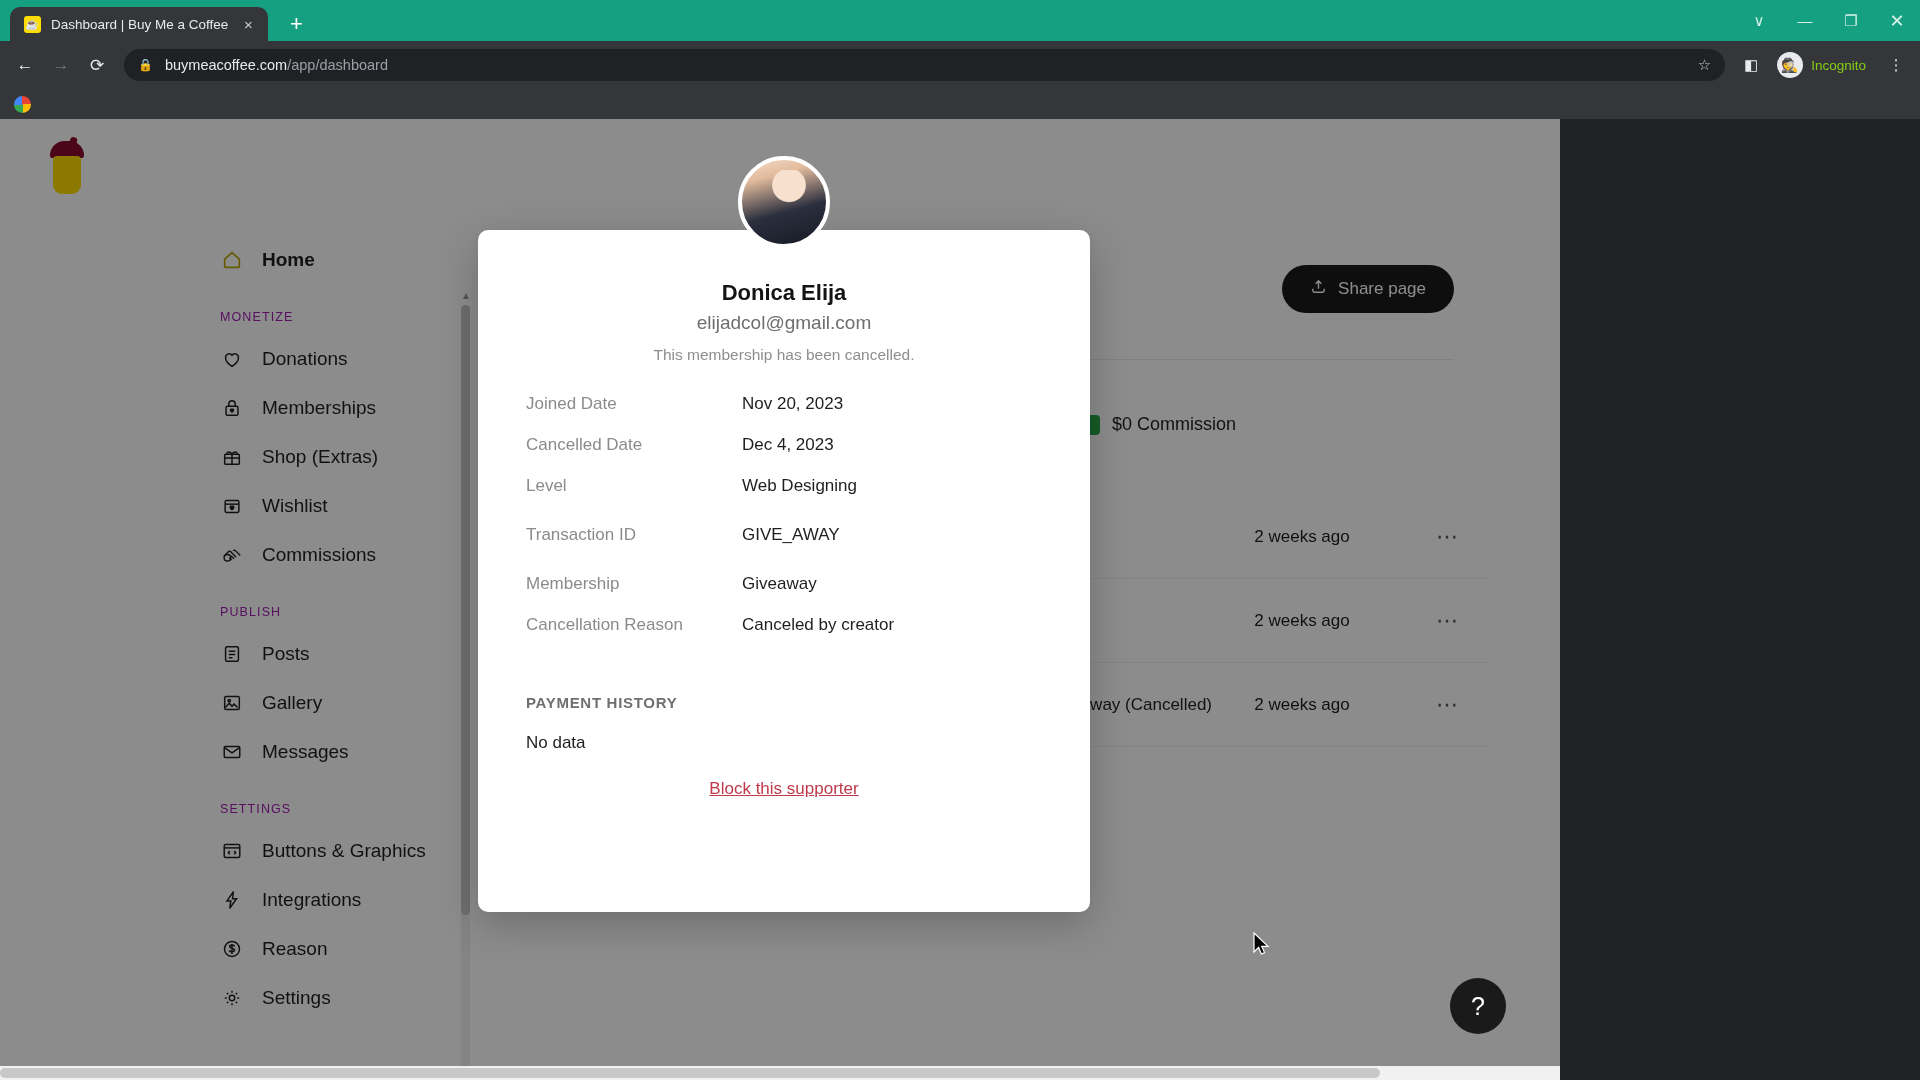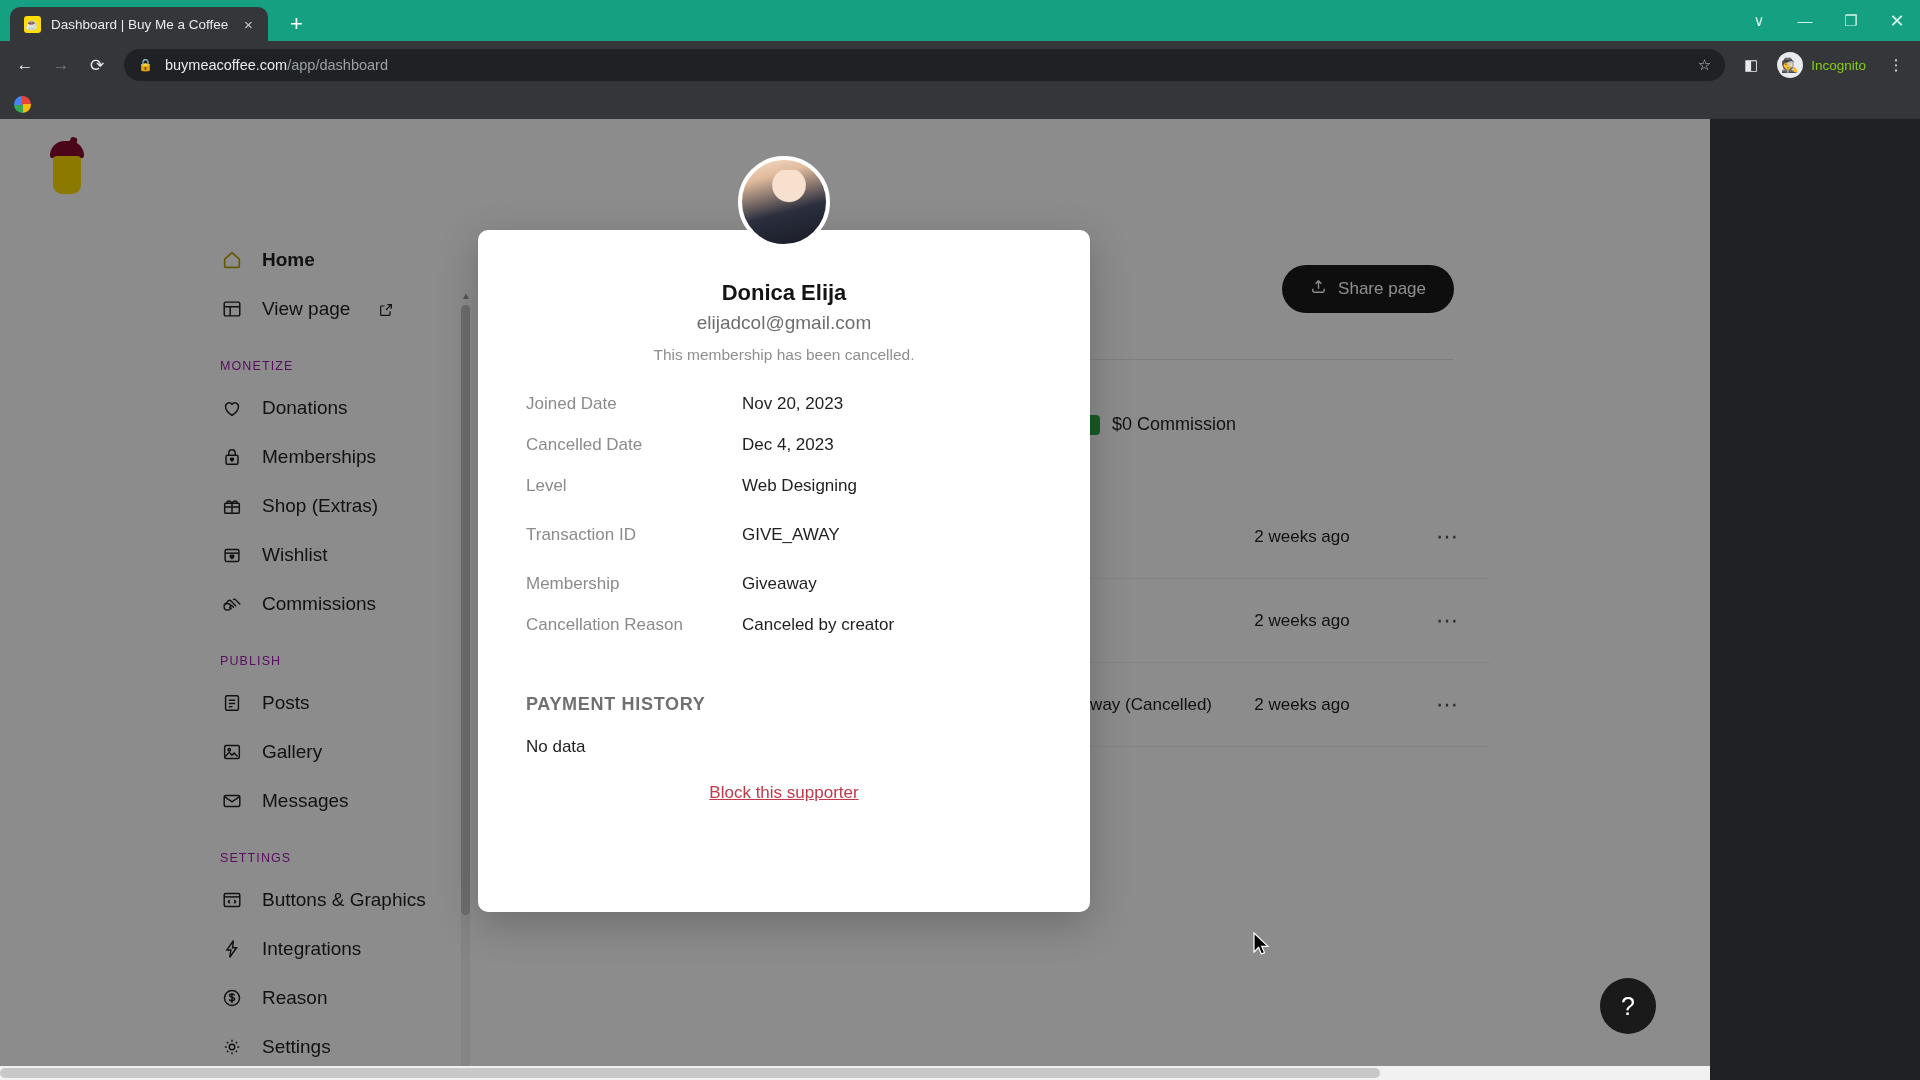--- a/index.html
+++ b/index.html
@@ -76,21 +76,21 @@
     height: 30px; background: #35363a; display:flex; align-items:center; padding: 0 14px;
   }
   .bm-g {
     width: 17px; height: 17px; border-radius: 50%;
     background: conic-gradient(#ea4335 0 25%, #fbbc05 25% 50%, #34a853 50% 75%, #4285f4 75% 100%);
     display:flex;align-items:center;justify-content:center; font-size:10px; color:#fff;
   }
 
   
   .viewport {
-    position: absolute; left: 0; top: 119px; width: 1710px; height: 961px;
+    position: absolute; left: 0; top: 119px; width: 1560px; height: 961px;
     background: #ffffff; overflow: hidden;
   }
   .dim { position: absolute; inset: 0; background: rgba(0,0,0,0.45); z-index: 50; }
 
   
   .site-header {
     position: absolute; left: 0; top: 0; width: 1920px; height: 98px;
     display: flex; align-items: center; justify-content: space-between;
     padding: 0 36px 0 44px; background: #fff;
   }
@@ -232,21 +232,21 @@
   .m-email { text-align: center; font-size: 19px; color: #6e6e6e; margin-top: 6px; }
   .m-note { text-align: center; font-size: 15.5px; color: #8e8e8e; margin-top: 12px; }
 
   .detail-table { margin-top: 30px; }
   .detail-row { display: flex; align-items: baseline; height: 41px; }
   .d-key { width: 216px; font-size: 17px; color: #8b8b8b; }
   .d-val { font-size: 17px; color: #1f1f1f; }
   .detail-row.gap-top { margin-top: 8px; }
 
   .ph-title {
-    margin-top: 38px; font-size: 18px; letter-spacing: .7px;
+    margin-top: 38px; font-size: 15px; letter-spacing: .7px;
     color: #707070; font-weight: 600;
   }
   .ph-nodata { margin-top: 22px; font-size: 17px; color: #1f1f1f; }
   .block-link {
     display: block; text-align: center; margin-top: 26px;
     font-size: 17px; color: #c0394b; text-decoration: underline;
   }
 
   .cursor {
     position:absolute; left: 1253px; top: 813px; z-index: 90;
@@ -317,34 +317,20 @@
 
       <div class="nav-item active">
         <span class="nav-ico">
           <svg viewBox="0 0 24 24" fill="none" stroke="#b8a400" stroke-width="1.8">
               <path d="M4 11 12 4l8 7v8a1 1 0 0 1-1 1H5a1 1 0 0 1-1-1z"></path>
             </svg>
         </span>
         <span class="label">Home</span>
       </div>
 
-      <div class="nav-item">
-        <span class="nav-ico">
-          <svg viewBox="0 0 24 24" fill="none" stroke="#1f1f1f" stroke-width="1.6">
-              <rect x="3.5" y="4.5" width="17" height="15" rx="1.6"></rect>
-              <path d="M3.5 9.5h17M10 9.5v10"></path>
-            </svg>
-        </span>
-        <span class="label">View page</span>
-        <span class="ext-ico">
-          <svg viewBox="0 0 24 24" fill="none" stroke="#1f1f1f" stroke-width="1.8">
-              <path d="M14 4h6v6M20 4l-8 8M18 14v5a1 1 0 0 1-1 1H5a1 1 0 0 1-1-1V7a1 1 0 0 1 1-1h5"></path>
-            </svg>
-        </span>
-      </div>
 
       <div class="nav-group">MONETIZE</div>
 
       <div class="nav-item">
         <span class="nav-ico">
           <svg viewBox="0 0 24 24" fill="none" stroke="#1f1f1f" stroke-width="1.6">
               <path d="M12 20s-7-4.6-7-9.2A3.9 3.9 0 0 1 12 8a3.9 3.9 0 0 1 7 2.8C19 15.4 12 20 12 20z"></path>
             </svg>
         </span>
         <span class="label">Donations</span>

